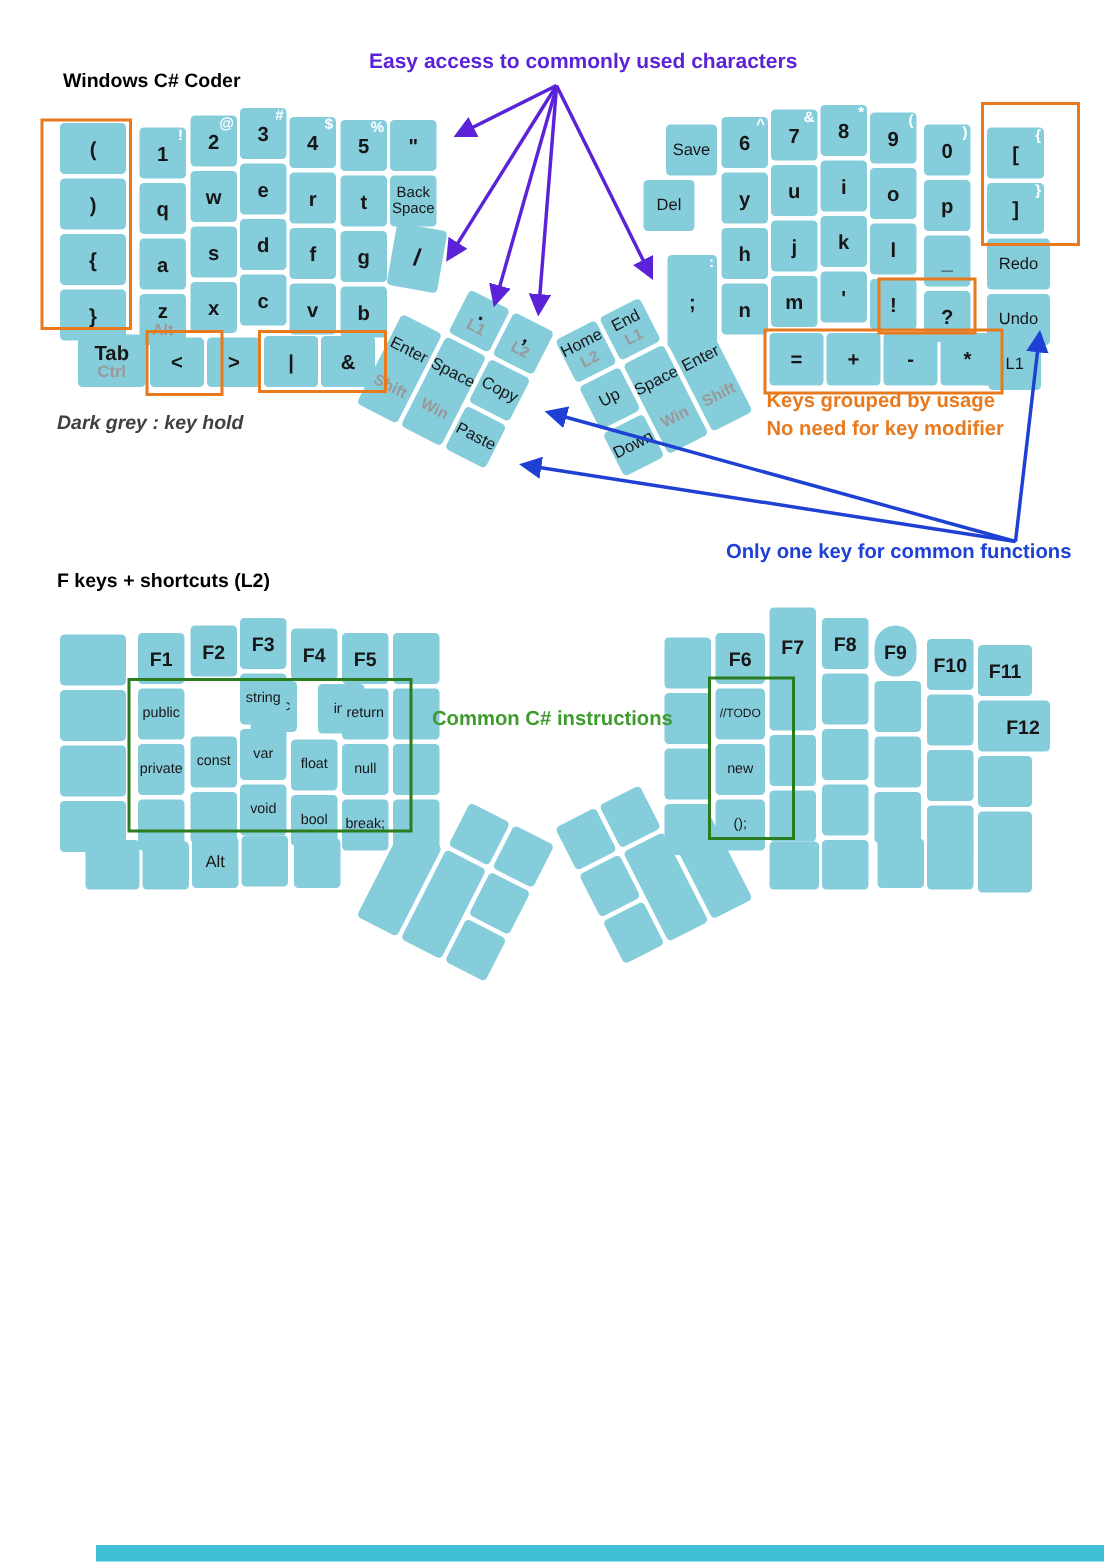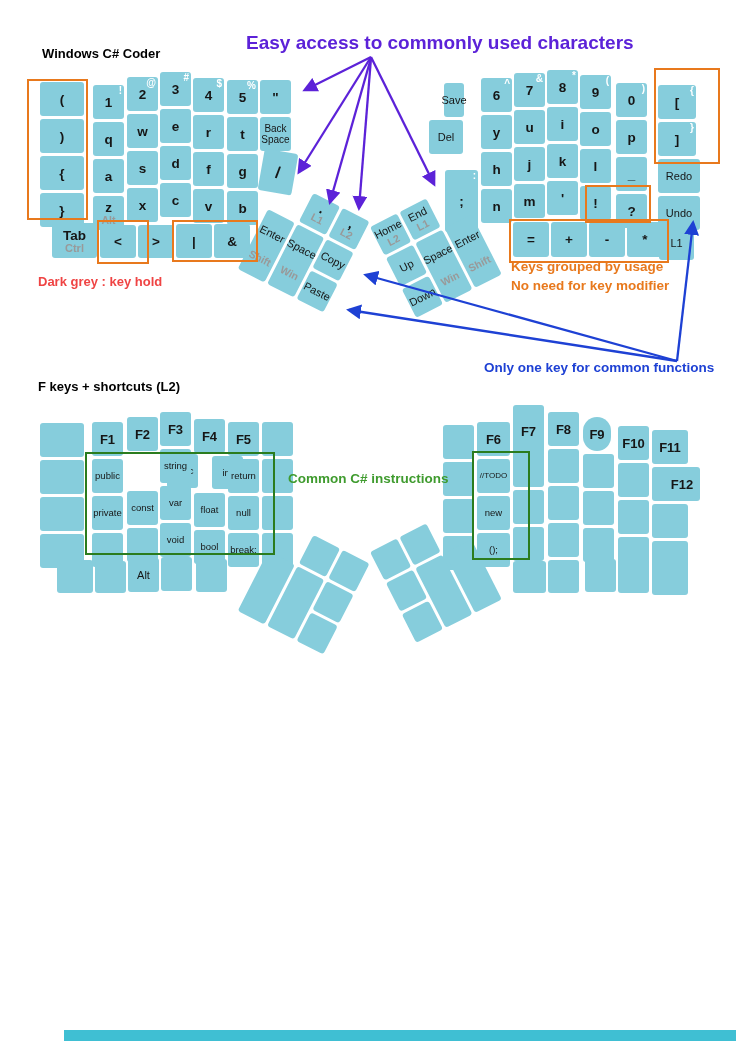--- a/index.html
+++ b/index.html
@@ -6,22 +6,22 @@
     --key:#86cddc; --purple:#5c22d8; --blue:#1e41d4; --orange:#e8791d;
     --green:#3f9b2e; --greenbox:#2b7c1e; --hold:#999; --bar:#3fbfd3;
   }
   html,body{margin:0;padding:0;}
   body{width:736px;height:1041px;position:relative;background:#fff;overflow:hidden;
        font-family:"Liberation Sans", sans-serif;}
   .title{position:absolute;margin:2px;font-size:13px;font-weight:bold;color:#000;white-space:nowrap;z-index:6;}
   #main-title{left:40px;top:44px;}
   #fkeys-title{left:36px;top:377px;}
   .ann{position:absolute;white-space:nowrap;font-weight:bold;z-index:6;}
-  #ann-easy{color:var(--purple);left:246px;top:32px;font-size:19px;font-weight:600;}
-  #ann-dark{color:#ef4444;left:38px;top:274px;font-size:13px;}
+  #ann-easy{color:var(--purple);left:246px;top:32px;font-size:14px;font-weight:600;}
+  #ann-dark{color:#404040;left:38px;top:274px;font-size:13px;font-style:italic;}
   #ann-grouped{color:var(--orange);left:511px;top:257px;font-size:13.5px;line-height:19px;font-weight:600;}
   #ann-onekey{color:var(--blue);left:484px;top:360px;font-size:13.5px;font-weight:600;}
   #ann-common{color:var(--green);left:288px;top:471px;font-size:13.5px;font-weight:600;}
   .key{position:absolute;background:var(--key);border-radius:3px;display:flex;flex-direction:column;
        align-items:center;justify-content:center;font-weight:bold;font-size:13.5px;color:#161616;
        line-height:13px;z-index:2;}
   .key .sup{position:absolute;top:0;right:2px;color:#fff;font-size:10px;font-weight:bold;line-height:11px;}
   .key .ksub{color:var(--hold);font-size:10.5px;font-weight:bold;line-height:10px;margin-top:1px;}
   .key.word{font-weight:normal;font-size:11px;line-height:11px;}
   .key.word .klab{font-weight:normal;}
@@ -153,21 +153,21 @@
     </div>
     <div class="key" style="left: 138px; top: 225px; width: 36px; height: 33px;">
       <span class="klab">&gt;</span>
     </div>
     <div class="key" style="left: 176px; top: 224px; width: 36px; height: 34px;">
       <span class="klab">|</span>
     </div>
     <div class="key" style="left: 214px; top: 224px; width: 36px; height: 34px;">
       <span class="klab">&amp;</span>
     </div>
-    <div class="key word" style="left: 444px; top: 83px; width: 20px; height: 34px;">
+    <div class="key word" style="left: 444px; top: 83px; width: 34px; height: 34px;">
       <span class="klab">Save</span>
     </div>
     <div class="key word" style="left: 429px; top: 120px; width: 34px; height: 34px; align-items: center;">
       <span class="klab">Del</span>
     </div>
     <div class="key" style="left: 445px; top: 170px; width: 33px; height: 62px;">
       <span class="sup">:</span>
       <span class="klab">;</span>
     </div>
     <div class="key" style="left: 481px; top: 78px; width: 31px; height: 34px;">

